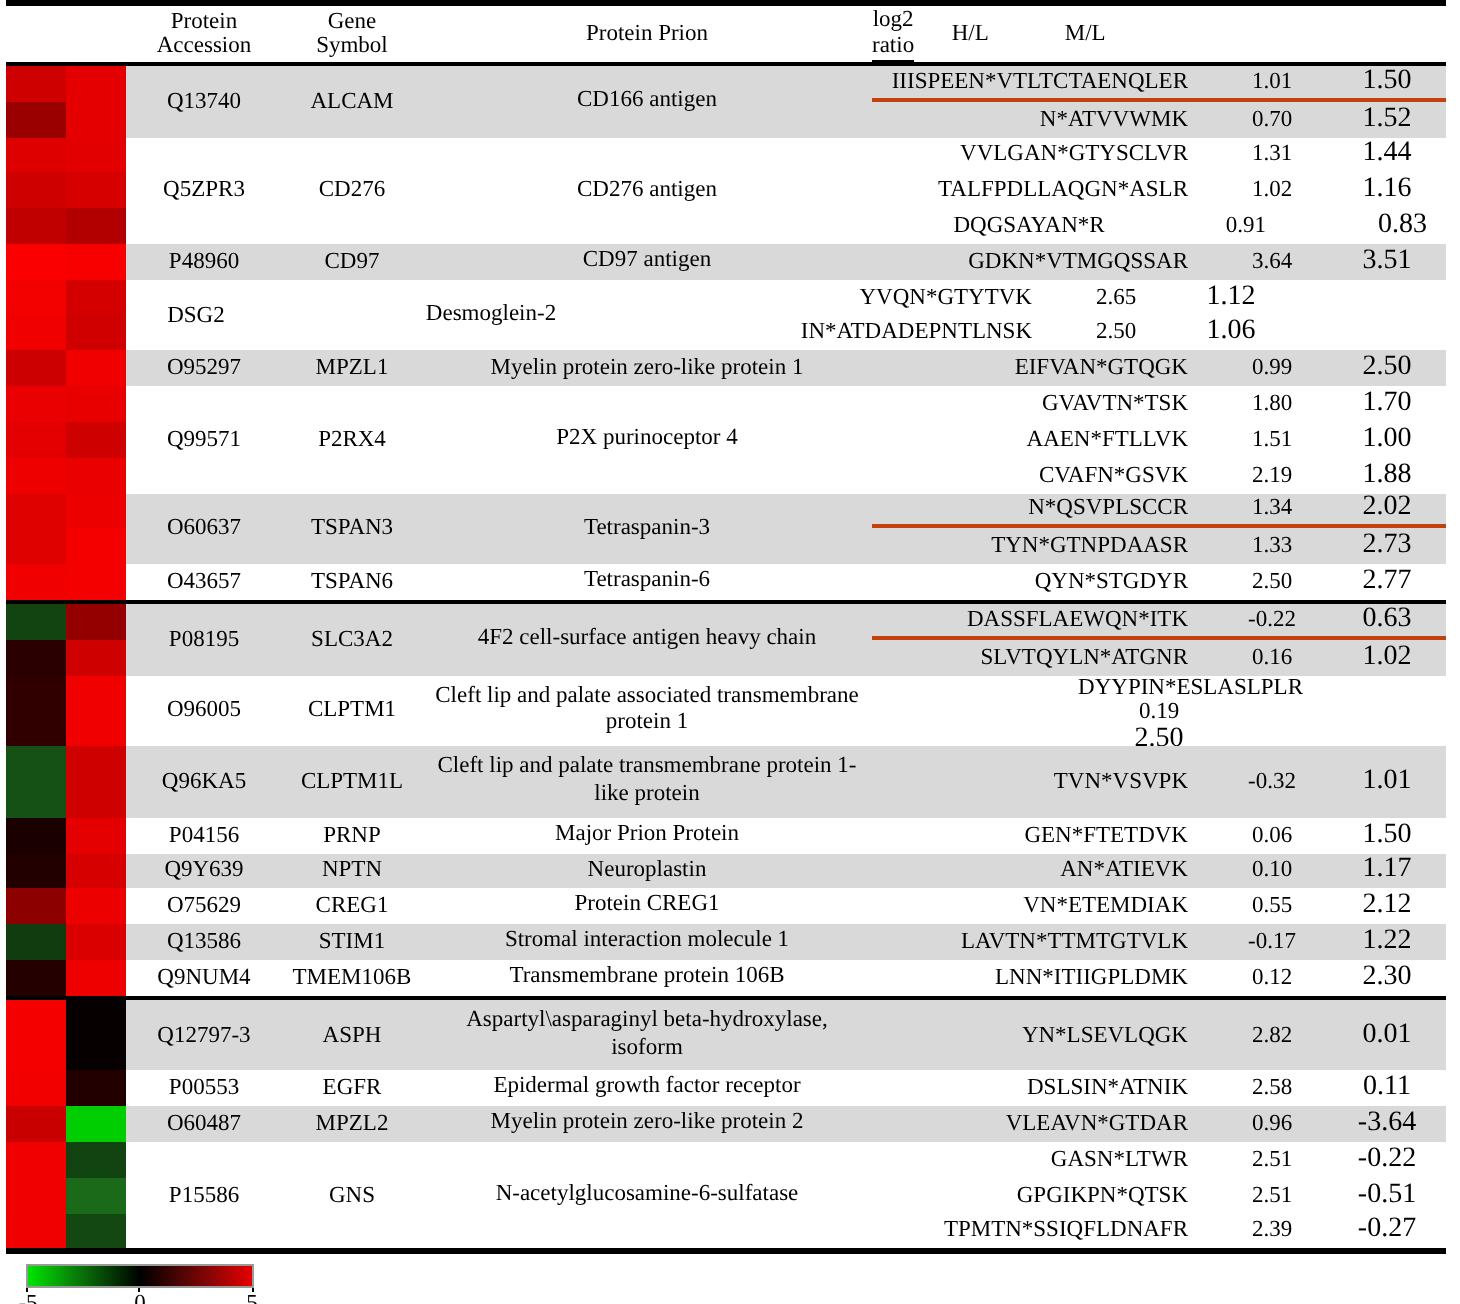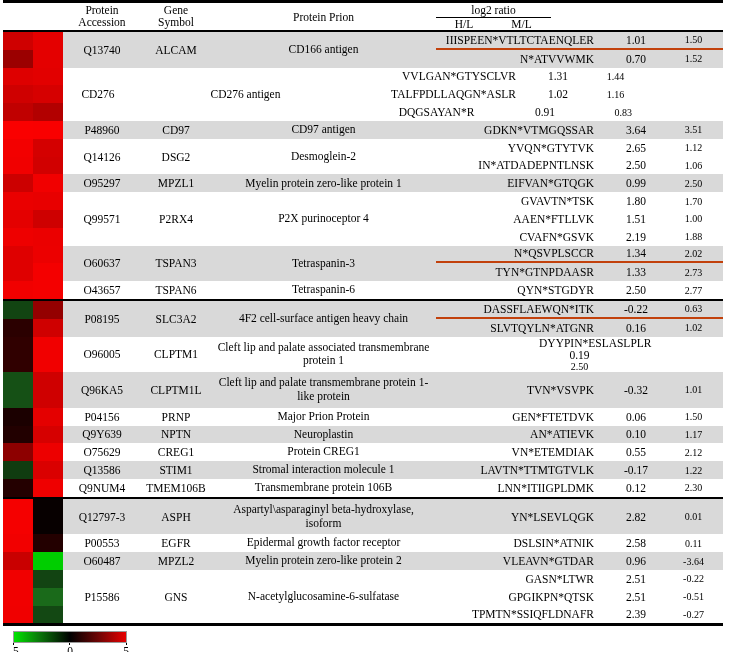--- a/index.html
+++ b/index.html
@@ -7,21 +7,21 @@
     font-family: "Liberation Serif", serif; color: #000; }
   .table { margin-left: 3px; width: 720px; }
 
   
   .header { display: flex; border-top: 3px solid #000; border-bottom: 2px solid #000; align-items: stretch; }
   .h-hm   { width: 60px; }
   .h-acc  { width: 78px; }
   .h-gene { width: 70px; }
   .h-name { width: 225px; }
   .h-seq  { width: 172px; }
-  .h-ratio{ width: 115px; display: flex; flex-direction: column; }
+  .h-ratio{ width: 115px; display: flex; flex-direction: row; }
   .two-line { font-size: 11.5px; line-height: 11.5px; display: flex; flex-direction: column;
     justify-content: flex-end; align-items: center; padding: 2px 0 2px 0; }
   .one-line { font-size: 11.5px; display: flex; align-items: center; justify-content: center; }
   .ratio-title { font-size: 11.5px; text-align: center; line-height: 13px; border-bottom: 1.5px solid #000; margin-top: 1px; }
   .ratio-sub { display: flex; flex: 1; align-items: center; }
   .ratio-sub .hl-h { width: 56px; text-align: center; font-size: 11.5px; }
   .ratio-sub .ml-h { width: 59px; text-align: center; font-size: 11.5px; }
   sup { font-size: 8px; }
 
   
@@ -35,21 +35,21 @@
   .rowbody.shaded { background: #d9d9d9; }
   .cell-acc { width: 78px; font-size: 11.5px; display: flex; align-items: center; justify-content: center; }
   .cell-gene { width: 70px; font-size: 11.5px; display: flex; align-items: center; justify-content: center; }
   .cell-name { width: 225px; font-size: 11.5px; line-height: 13.5px; display: flex; align-items: center;
     justify-content: center; text-align: center; padding: 0 4px; }
   .peps { width: 287px; display: flex; flex-direction: column; }
   .pep { display: flex; align-items: center; }
   .pep.sep { border-bottom: 2px solid #c2410c; }
   .seq { width: 172px; font-size: 11.5px; text-align: right; padding-right: 14px; white-space: nowrap; }
   .hl  { width: 56px; font-size: 11.5px; text-align: center; }
-  .ml  { width: 59px; font-size: 10px; text-align: center; }
+  .ml  { width: 59px; font-size: 14px; text-align: center; }
 
   
   .scale { margin: 5px 0 0 13px; width: 120px; position: relative; }
   .scale-bar { width: 114px; height: 12px; border: 1px solid #9a9a9a;
     background: linear-gradient(to right, #00e400 0%, #0a7a0a 22%, #000000 50%, #7a0505 78%, #e80000 100%); }
   .scale-ticks { position: relative; height: 2px; width: 114px; }
   .scale-ticks i { position: absolute; top: 0; width: 1px; height: 2px; background: #000; display: block; }
   .scale-labels { position: relative; height: 13px; width: 114px; font-size: 11.5px; }
   .scale-labels span { position: absolute; top: 0; transform: translateX(-50%); }
 </style>
@@ -118,20 +118,21 @@
           <div class="hm-cell" style="height: 17.8px;">
             <div class="hm-half" style="background: rgb(207, 0, 0);"></div>
             <div class="hm-half" style="background: rgb(214, 0, 0);"></div>
           </div>
           <div class="hm-cell" style="height: 17.8px;">
             <div class="hm-half" style="background: rgb(192, 0, 0);"></div>
             <div class="hm-half" style="background: rgb(178, 0, 0);"></div>
           </div>
         </div>
         <div class="rowbody">
+          <div class="cell-acc">Q5ZPR3</div>
           <div class="cell-gene">CD276</div>
           <div class="cell-name">CD276 antigen</div>
           <div class="peps">
             <div class="pep" style="height: 17.8px;">
               <div class="seq">VVLGAN*GTYSCLVR</div>
               <div class="hl">1.31</div>
               <div class="ml">1.44</div>
             </div>
             <div class="pep" style="height: 17.8px;">
               <div class="seq">TALFPDLLAQGN*ASLR</div>
@@ -171,21 +172,20 @@
           <div class="hm-cell" style="height: 17.8px;">
             <div class="hm-half" style="background: rgb(243, 0, 0);"></div>
             <div class="hm-half" style="background: rgb(212, 0, 0);"></div>
           </div>
           <div class="hm-cell" style="height: 17.8px;">
             <div class="hm-half" style="background: rgb(241, 0, 0);"></div>
             <div class="hm-half" style="background: rgb(209, 0, 0);"></div>
           </div>
         </div>
         <div class="rowbody">
-          <div class="cell-acc">Q14126</div>
           <div class="cell-gene">DSG2</div>
           <div class="cell-name">Desmoglein-2</div>
           <div class="peps">
             <div class="pep" style="height: 17.8px;">
               <div class="seq">YVQN*GTYTVK</div>
               <div class="hl">2.65</div>
               <div class="ml">1.12</div>
             </div>
             <div class="pep" style="height: 17.8px;">
               <div class="seq">IN*ATDADEPNTLNSK</div>

